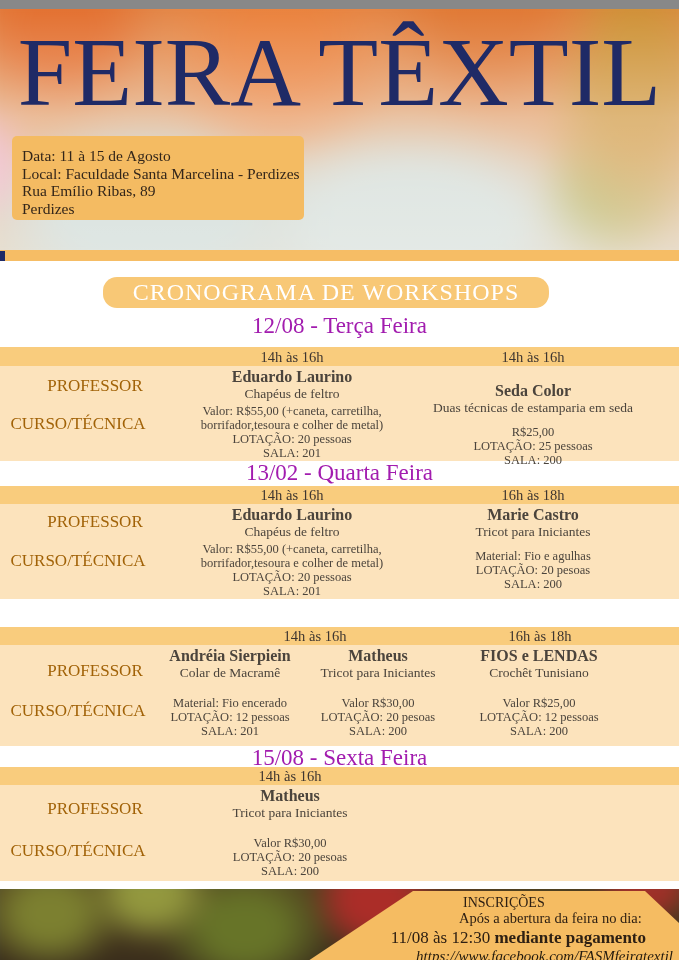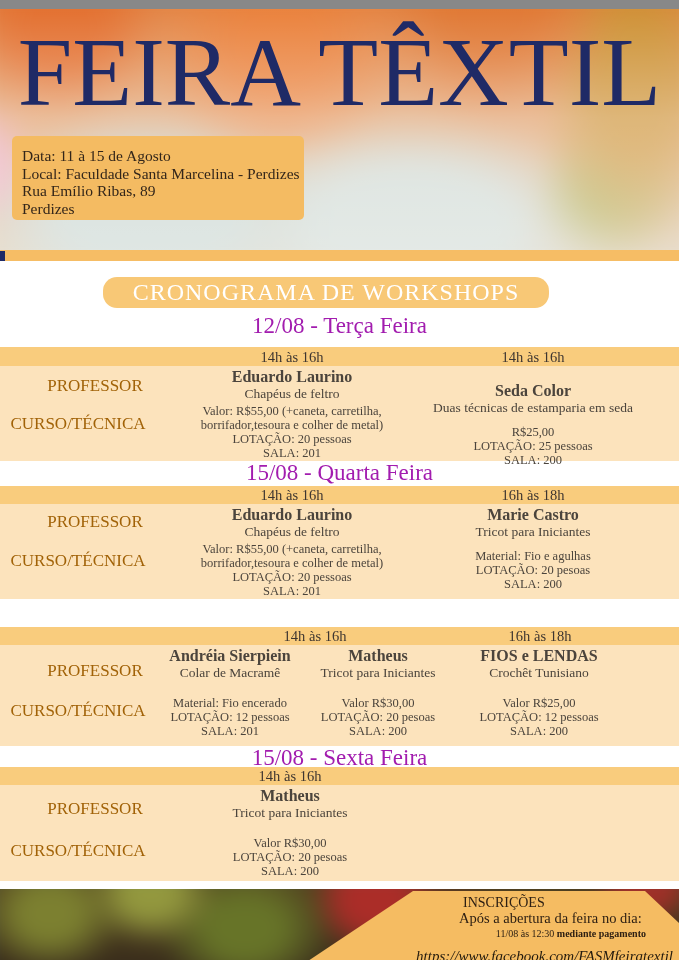--- a/index.html
+++ b/index.html
@@ -56,21 +56,21 @@
       radial-gradient(120px 90px at 265px 60px,#677428 30%,rgba(103,116,40,0) 75%),
       radial-gradient(90px 80px at 395px 30px,#ab2d28 35%,rgba(171,45,40,0) 75%),
       radial-gradient(80px 70px at 470px 70px,#7e2020 30%,rgba(126,32,32,0) 75%),
       radial-gradient(70px 60px at 665px 15px,#a03028 40%,rgba(160,48,40,0) 75%),
       linear-gradient(180deg,#55431f 0%,#32271a 100%);}
   .footer-poly{position:absolute;left:0;top:0;width:679px;height:80px;background:#f5bc62;
     clip-path:polygon(413px 2px,645px 2px,679px 34px,679px 80px,296px 80px);}
   .f-line{position:absolute;color:#2e2013;white-space:nowrap;}
   .f-title{left:463px;top:6px;font-size:14px;}
   .f-line2{left:459px;top:21px;font-size:14.5px;}
-  .f-line3{right:33px;top:39px;font-size:10px;}
+  .f-line3{right:33px;top:39px;font-size:17px;}
   .f-line3 b{font-weight:bold;}
   .f-link{right:6px;top:59px;font-size:15px;font-style:italic;color:#241b0e;text-decoration:none;}
 </style>
 </head>
 <body>
 
 <div class="poster">
 
   <div class="hero">
     <div class="hero-bg"></div>
@@ -111,21 +111,21 @@
       <div class="name">Seda Color</div>
       <div class="course">Duas técnicas de estamparia em seda</div>
       <div class="det mt10">
         <div>R$25,00</div>
         <div>LOTAÇÃO: 25 pessoas</div>
         <div>SALA: 200</div>
       </div>
     </div>
   </div>
 
-  <div class="sec-title" style="top:450px">15/08 - Quarta Feira</div>
+  <div class="sec-title" style="top:450px">13/02 - Quarta Feira</div>
   <div class="band" style="top:477px;height:18px">
     <span class="time" style="left:292px">14h às 16h</span>
     <span class="time" style="left:533px">16h às 18h</span>
   </div>
   <div class="body" style="top:495px;height:95px">
     <div class="lbl" style="left:95px;top:8px">PROFESSOR</div>
     <div class="lbl" style="left:78px;top:47px">CURSO/TÉCNICA</div>
     <div class="col" style="left:292px;width:280px;top:2px">
       <div class="name">Eduardo Laurino</div>
       <div class="course">Chapéus de feltro</div>

